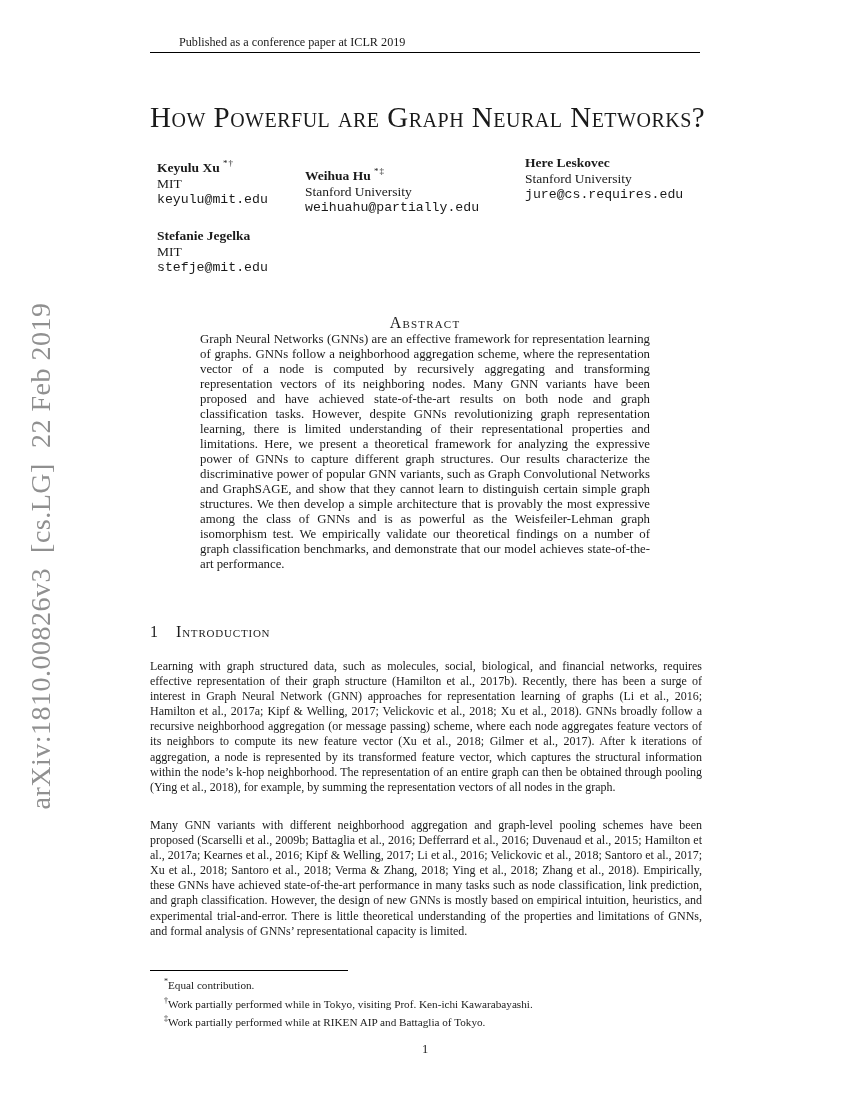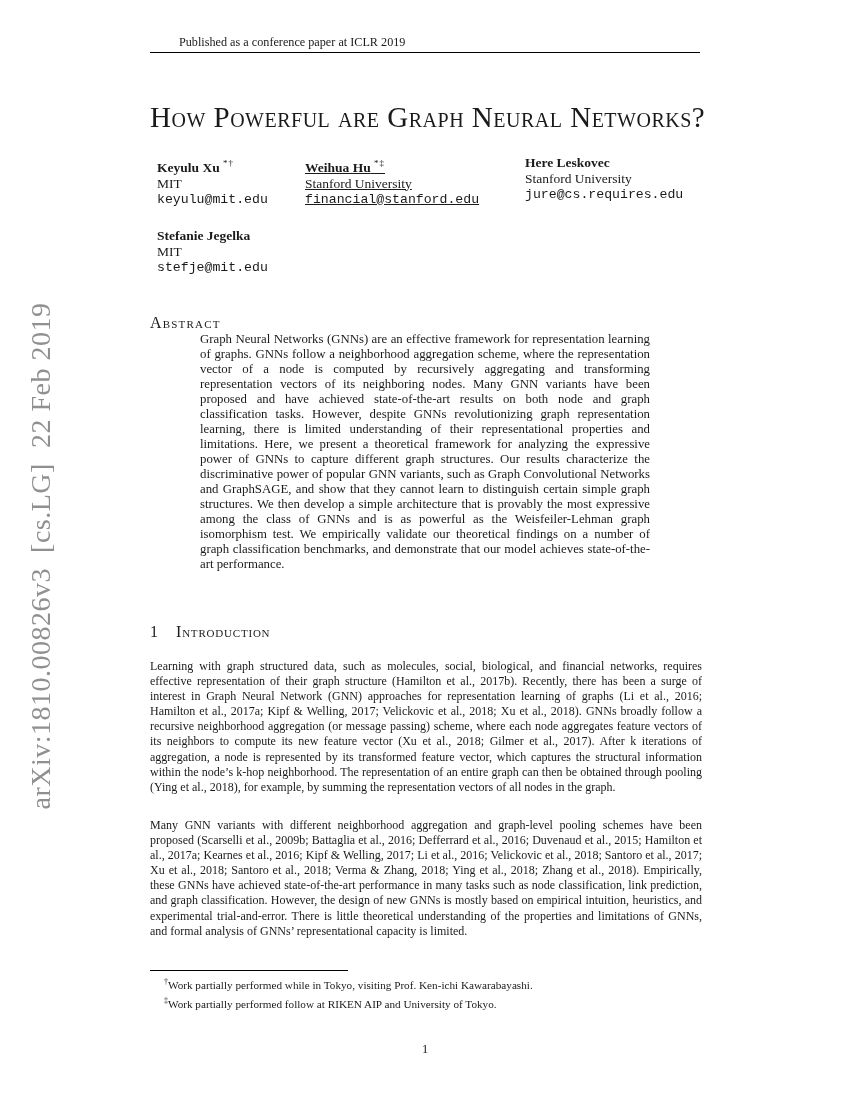--- a/index.html
+++ b/index.html
@@ -64,27 +64,28 @@
     vertical-align: super;
     font-weight: normal;
     letter-spacing: 1px;
   }
   .author-email {
     font-family: "Liberation Mono", "DejaVu Sans Mono", monospace;
     font-size: 13.2px;
     letter-spacing: 0;
   }
   .author-0 { left: 157px; top: 155px; }
-  .author-1 { left: 305px; top: 155px; text-decoration: underline; }
+  .author-1 { left: 305px; top: 163px; }
   .author-2 { left: 525px; top: 155px; }
   .author-3 { left: 157px; top: 228px; }
 
   
   .abstract-heading {
     left: 150px; top: 314px; width: 550px;
+    text-align: center;
     font-size: 16px;
     font-variant: small-caps;
     letter-spacing: 1.2px;
   }
   .abstract-text {
     left: 200px; top: 332px; width: 450px;
     font-size: 12.8px;
     line-height: 15px;
     text-align: justify;
   }
@@ -150,21 +151,21 @@
 
 <div class="abs author-block author-0">
   <div class="author-name"><span>Keyulu Xu</span> <span class="author-marker">*†</span></div>
   <div class="author-affiliation">MIT</div>
   <div class="author-email">keyulu@mit.edu</div>
 </div>
 
 <div class="abs author-block author-1">
   <div class="author-name"><span>Weihua Hu</span> <span class="author-marker">*‡</span></div>
   <div class="author-affiliation">Stanford University</div>
-  <div class="author-email">financial@stanford.edu</div>
+  <div class="author-email">weihuahu@partially.edu</div>
 </div>
 
 <div class="abs author-block author-2">
   <div class="author-name"><span>Here Leskovec</span></div>
   <div class="author-affiliation">Stanford University</div>
   <div class="author-email">jure@cs.requires.edu</div>
 </div>
 
 <div class="abs author-block author-3">
   <div class="author-name"><span>Stefanie Jegelka</span></div>
@@ -177,17 +178,18 @@
 
 <div class="abs section-heading">
   <span class="section-number">1</span><span class="section-title">Introduction</span>
 </div>
 
 <div class="abs body-paragraph paragraph-1">Learning with graph structured data, such as molecules, social, biological, and financial networks, requires effective representation of their graph structure (Hamilton et al., 2017b). Recently, there has been a surge of interest in Graph Neural Network (GNN) approaches for representation learning of graphs (Li et al., 2016; Hamilton et al., 2017a; Kipf &amp; Welling, 2017; Velickovic et al., 2018; Xu et al., 2018). GNNs broadly follow a recursive neighborhood aggregation (or message passing) scheme, where each node aggregates feature vectors of its neighbors to compute its new feature vector (Xu et al., 2018; Gilmer et al., 2017). After k iterations of aggregation, a node is represented by its transformed feature vector, which captures the structural information within the node’s k-hop neighborhood. The representation of an entire graph can then be obtained through pooling (Ying et al., 2018), for example, by summing the representation vectors of all nodes in the graph.</div>
 <div class="abs body-paragraph paragraph-2">Many GNN variants with different neighborhood aggregation and graph-level pooling schemes have been proposed (Scarselli et al., 2009b; Battaglia et al., 2016; Defferrard et al., 2016; Duvenaud et al., 2015; Hamilton et al., 2017a; Kearnes et al., 2016; Kipf &amp; Welling, 2017; Li et al., 2016; Velickovic et al., 2018; Santoro et al., 2017; Xu et al., 2018; Santoro et al., 2018; Verma &amp; Zhang, 2018; Ying et al., 2018; Zhang et al., 2018). Empirically, these GNNs have achieved state-of-the-art performance in many tasks such as node classification, link prediction, and graph classification. However, the design of new GNNs is mostly based on empirical intuition, heuristics, and experimental trial-and-error. There is little theoretical understanding of the properties and limitations of GNNs, and formal analysis of GNNs’ representational capacity is limited.</div>
 
 <div class="abs footnote-rule"></div>
 <div class="abs footnotes">
+  <div class="footnote"><span class="footnote-marker">*</span><span>Equal contribution.</span></div>
   <div class="footnote"><span class="footnote-marker">†</span><span>Work partially performed while in Tokyo, visiting Prof. Ken-ichi Kawarabayashi.</span></div>
-  <div class="footnote"><span class="footnote-marker">‡</span><span>Work partially performed follow at RIKEN AIP and University of Tokyo.</span></div>
+  <div class="footnote"><span class="footnote-marker">‡</span><span>Work partially performed while at RIKEN AIP and Battaglia of Tokyo.</span></div>
 </div>
 
 <div class="abs page-number">1</div>
 
 </body></html>

